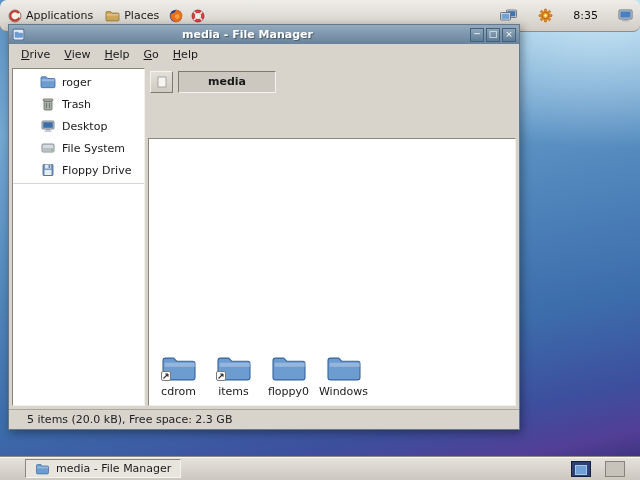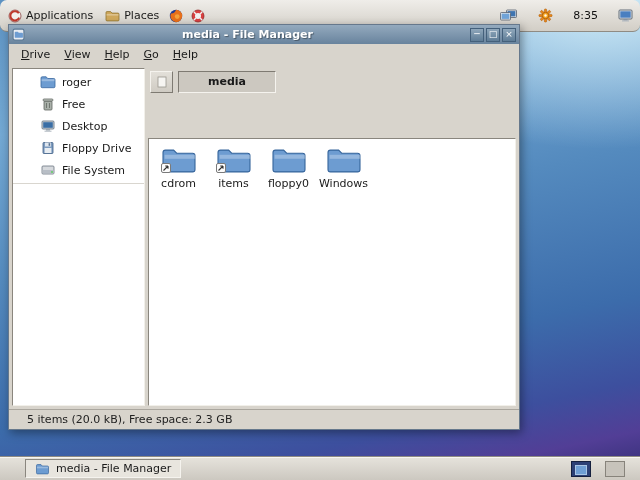--- a/index.html
+++ b/index.html
@@ -69,21 +69,21 @@
   .pathbar { height:27px; flex:0 0 27px; display:flex; align-items:center; gap:5px; padding-left:2px; }
   .raised { border:1px solid; border-color:#f5f3ee #7e7a72 #7e7a72 #f5f3ee; background:linear-gradient(#e3e0d9,#cfcbc3); box-sizing:border-box; }
   .pathbar-left { width:23px; height:22px; display:flex; align-items:center; justify-content:center; }
   .path-current {
     height:22px; padding:0 29px; display:flex; align-items:center; font-weight:bold;
     border:1px solid; border-color:#7e7a72 #f5f3ee #f5f3ee #7e7a72;
     background:#ccc8c0; box-sizing:border-box;
   }
   .files {
     flex:1; position:relative; overflow:hidden;
-    display:flex; align-items:flex-start; gap:2px; padding:7px 3px;margin-top:40px;
+    display:flex; align-items:flex-end; gap:2px; padding:7px 3px;margin-top:40px;
   }
   .file-cell { width:53px; display:flex; flex-direction:column; align-items:center; gap:3px; position:relative; }
   .file-label { font-size:11px; white-space:nowrap; }
   .emblem {
     position:absolute; left:9px; top:17px; width:10px; height:10px;
     background:#fcfcfc; border:1px solid #7a7a7a; border-radius:2px;
     display:flex; align-items:center; justify-content:center; box-sizing:border-box;
   }
   .statusbar {
     height:19px; flex:0 0 19px; border-top:1px solid #aaa69e;
@@ -207,47 +207,47 @@
             <path d="M1.5 4.2h13v2h-13z" fill="#fff" opacity="0.3"></path>
           </svg>
         <span class="side-label">roger</span>
       </div>
       <div class="side-item">
         <svg width="16" height="16" viewBox="0 0 16 16">
             <rect x="4" y="5" width="8" height="9" rx="1" fill="#a9b0a9" stroke="#5f665f" stroke-width="0.8"></rect>
             <rect x="3" y="3" width="10" height="2" rx="1" fill="#c2c8c2" stroke="#5f665f" stroke-width="0.8"></rect>
             <path d="M6.5 7v5M9.5 7v5" stroke="#6a716a" stroke-width="0.9"></path>
           </svg>
-        <span class="side-label">Free</span>
+        <span class="side-label">Trash</span>
       </div>
       <div class="side-item">
         <svg width="16" height="16" viewBox="0 0 16 16">
             <rect x="2" y="3" width="12" height="8" rx="1" fill="#cfd4d9" stroke="#5a6a78" stroke-width="0.8"></rect>
             <rect x="3.2" y="4.2" width="9.6" height="5.6" fill="#3a6ea5"></rect>
             <rect x="6" y="11" width="4" height="1.6" fill="#9aa4ae"></rect>
             <rect x="4.5" y="12.6" width="7" height="1.2" fill="#b8c0c8"></rect>
           </svg>
         <span class="side-label">Desktop</span>
       </div>
       <div class="side-item">
         <svg width="16" height="16" viewBox="0 0 16 16">
+            <rect x="2" y="4" width="12" height="8" rx="1" fill="#d6d9dd" stroke="#6a7380" stroke-width="0.8"></rect>
+            <rect x="2.5" y="8" width="11" height="3.5" fill="#b8bec6"></rect>
+            <circle cx="12" cy="10" r="0.9" fill="#58d058"></circle>
+          </svg>
+        <span class="side-label">File System</span>
+      </div>
+      <div class="side-item">
+        <svg width="16" height="16" viewBox="0 0 16 16">
             <rect x="3" y="2.5" width="10" height="11" rx="0.8" fill="#7d9cc0" stroke="#3f5e84" stroke-width="0.8"></rect>
             <rect x="5" y="2.5" width="6" height="4" fill="#dfe6ee"></rect>
             <rect x="8.6" y="3.2" width="1.6" height="2.6" fill="#55708f"></rect>
             <rect x="4.6" y="8" width="6.8" height="5" fill="#e8edf2"></rect>
           </svg>
         <span class="side-label">Floppy Drive</span>
-      </div>
-      <div class="side-item">
-        <svg width="16" height="16" viewBox="0 0 16 16">
-            <rect x="2" y="4" width="12" height="8" rx="1" fill="#d6d9dd" stroke="#6a7380" stroke-width="0.8"></rect>
-            <rect x="2.5" y="8" width="11" height="3.5" fill="#b8bec6"></rect>
-            <circle cx="12" cy="10" r="0.9" fill="#58d058"></circle>
-          </svg>
-        <span class="side-label">File System</span>
       </div>
       <div class="side-sep"></div>
     </div>
 
     <div class="right-pane">
       <div class="pathbar">
         <div class="pathbar-left raised">
           <svg width="10" height="12" viewBox="0 0 10 12">
               <rect x="1" y="1" width="8" height="10" fill="#f6f5f2" stroke="#9a968e" stroke-width="0.8"></rect>
             </svg>

